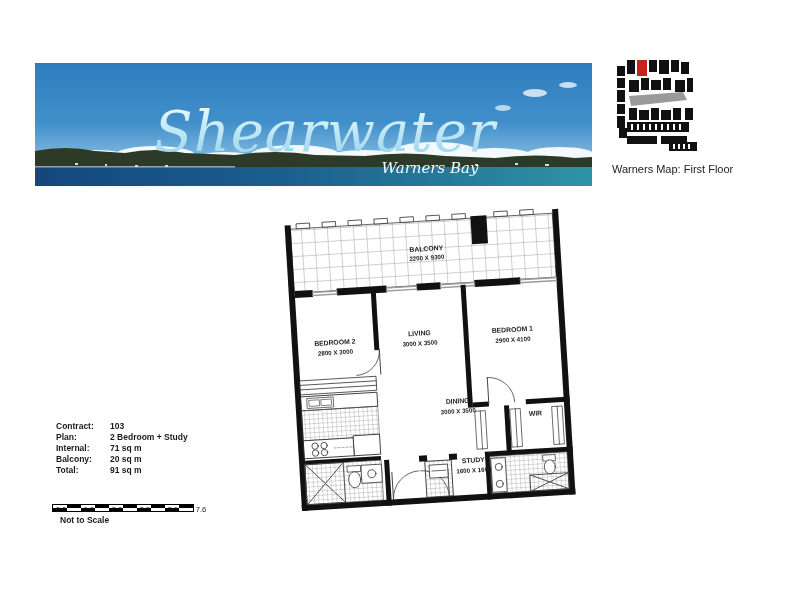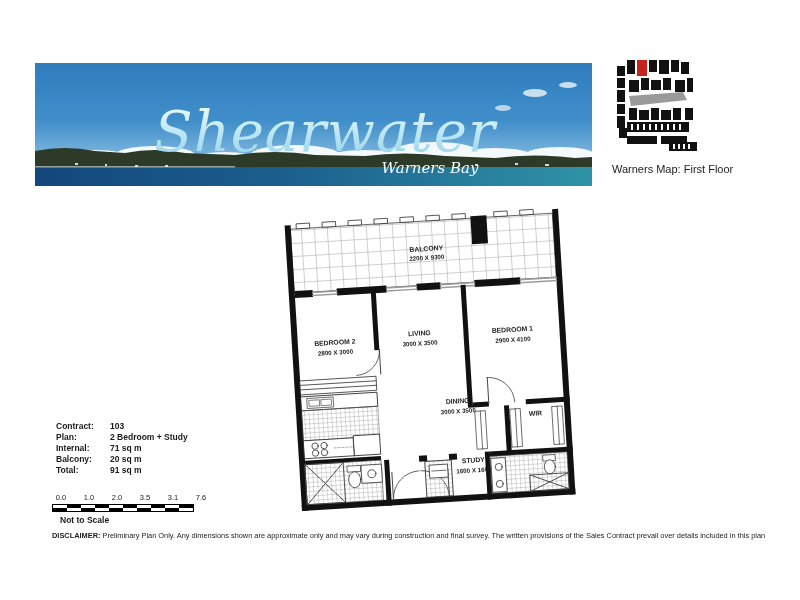--- a/index.html
+++ b/index.html
@@ -22,21 +22,21 @@
 
   
   #details{position:absolute;left:56px;top:421px;font-size:8.5px;font-weight:bold;line-height:11px;}
   .detail-row{display:flex;}
   .detail-label{width:54px;}
   .detail-value{white-space:nowrap;text-align:center;}
 
   
   #scale{position:absolute;left:52px;top:493px;width:160px;}
   #scale-ticks{position:relative;height:9px;font-size:7.5px;}
-  #scale-ticks span{position:absolute;top:0;transform:translateX(-50%);padding-left:12px;}
+  #scale-ticks span{position:absolute;top:12px;transform:translateX(-50%);padding-left:12px;}
   #scale-bar{margin-top:2px;width:140px;border:1px solid #000;display:flex;flex-wrap:wrap;}
   #scale-bar i{display:block;width:14px;height:3px;}
   .sb-b{background:#000;} .sb-w{background:#fff;}
   #not-to-scale{position:absolute;left:52px;top:515px;font-size:8.5px;font-weight:bold;padding-left:8px;}
 
   
   #disclaimer{position:absolute;left:52px;top:531px;width:720px;font-size:7.4px;white-space:nowrap;color:#222;}
   #disclaimer b{font-weight:bold;}
 </style>
 </head>
@@ -365,17 +365,14 @@
         <i class="sb-b"></i>
         <i class="sb-w"></i>
         <i class="sb-b"></i>
         <i class="sb-w"></i>
         <i class="sb-b"></i>
         <i class="sb-w"></i>
     </div>
   </div>
   <div id="not-to-scale">Not to Scale</div>
 
-  <div id="disclaimer">
-    <b>DISCLAIMER:</b><span> Preliminary Plan Only.  Any dimensions shown are approximate only and may vary during construction and final survey. The written provisions of the Sales Contract prevail over details included in this plan</span>
-  </div>
 
 </div>
 
 </body></html>

